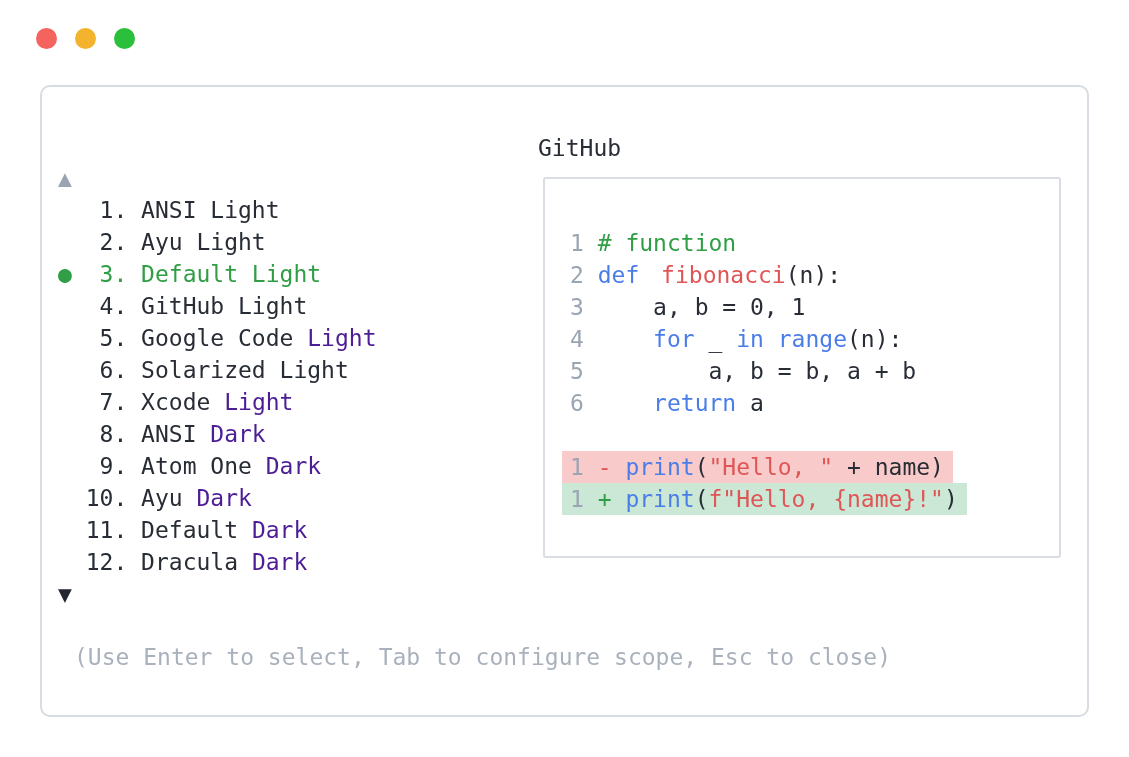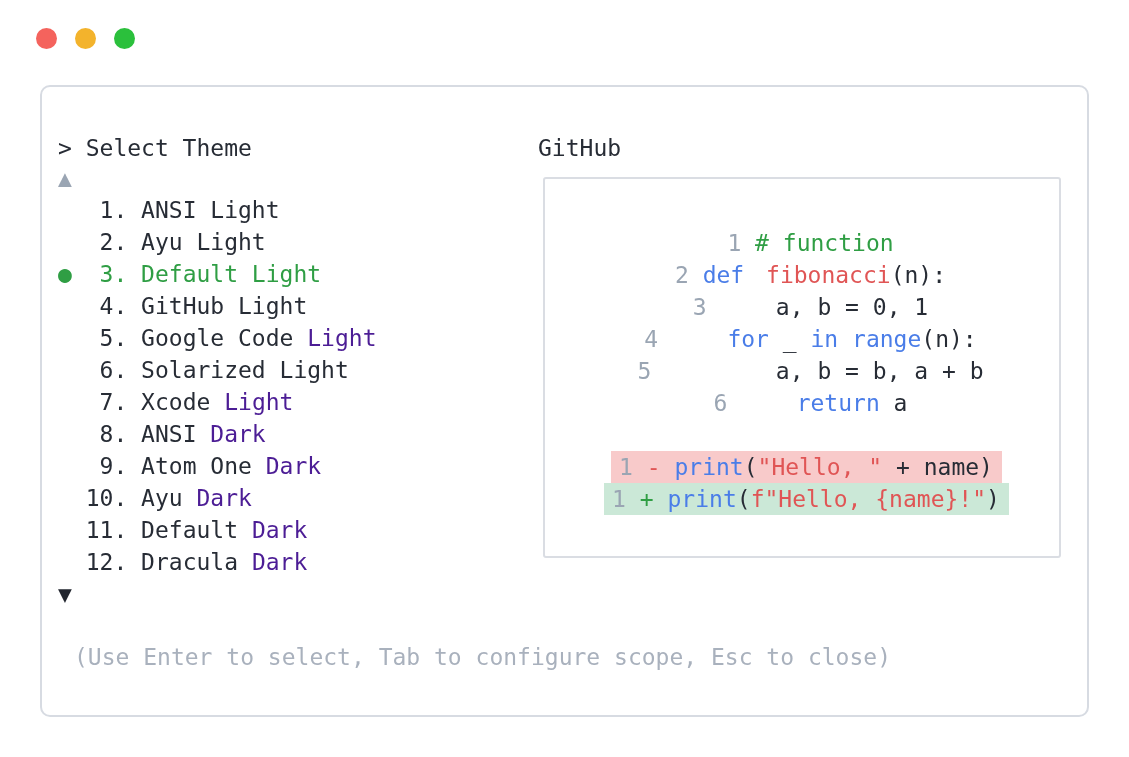--- a/index.html
+++ b/index.html
@@ -19,21 +19,21 @@
   .mono{font-size:23px;line-height:32px;white-space:pre;color:#272c35;}
   .prompt{position:absolute;left:16px;top:45px;}
   .list{position:absolute;left:16px;top:75px;}
   .help{position:absolute;left:32px;top:554px;color:#a9b1bd;}
   .preview-label{position:absolute;left:496px;top:45px;}
   .preview-box{
     position:absolute;left:501px;top:90px;width:518px;height:381px;
     border:2px solid #dadde3;border-radius:3px;background:#ffffff;box-sizing:border-box;
     padding-top:48px;overflow:hidden;
   }
-  .cl{padding-left:17px;text-align:center;}
+  .cl{padding-left:25px;}
   .linebg{display:inline-block;margin-left:-8px;padding:0 9px 0 8px;}
   
   .c-plain{color:#272c35;}
   .c-dim{color:#4c1d95;}
   .c-green{color:#2f9e44;}
   .c-keyword{color:#4a7de8;}
   .c-function{color:#e05555;margin-left:8px;}
   .c-string{color:#e05555;}
   .c-comment{color:#2f9e44;}
   .c-lineno{color:#9aa5b3;}
@@ -48,21 +48,20 @@
 <body>
 
 <div class="traffic">
   <div class="dot" style="background: rgb(244, 99, 93);"></div>
   <div class="dot" style="background: rgb(243, 179, 44);"></div>
   <div class="dot" style="background: rgb(43, 192, 60);"></div>
 </div>
 
 <div class="panel">
 
-  <div class="mono prompt">&gt; Select Theme</div>
 
   <div class="mono list" id="theme-list"><div><span class="arrow-up">▲</span></div><div><span class="c-plain">   1. </span><span class="c-plain">ANSI Light</span></div><div><span class="c-plain">   2. </span><span class="c-plain">Ayu Light</span></div><div><span class="c-green">●  3. </span><span class="c-green">Default Light</span></div><div><span class="c-plain">   4. </span><span class="c-plain">GitHub Light</span></div><div><span class="c-plain">   5. </span><span class="c-plain">Google Code</span><span class="c-dim"> Light</span></div><div><span class="c-plain">   6. </span><span class="c-plain">Solarized Light</span></div><div><span class="c-plain">   7. </span><span class="c-plain">Xcode</span><span class="c-dim"> Light</span></div><div><span class="c-plain">   8. </span><span class="c-plain">ANSI</span><span class="c-dim"> Dark</span></div><div><span class="c-plain">   9. </span><span class="c-plain">Atom One</span><span class="c-dim"> Dark</span></div><div><span class="c-plain">  10. </span><span class="c-plain">Ayu</span><span class="c-dim"> Dark</span></div><div><span class="c-plain">  11. </span><span class="c-plain">Default</span><span class="c-dim"> Dark</span></div><div><span class="c-plain">  12. </span><span class="c-plain">Dracula</span><span class="c-dim"> Dark</span></div><div><span class="arrow-down">▼</span></div></div>
 
   <div class="mono help">(Use Enter to select, Tab to configure scope, Esc to close)</div>
 
   <div class="mono preview-label">GitHub</div>
 
   <div class="preview-box">
     <div class="mono" id="code-block"><div class="cl"><span class="c-lineno">1 </span><span class="c-comment"># function</span></div><div class="cl"><span class="c-lineno">2 </span><span class="c-keyword">def </span><span class="c-function">fibonacci</span><span class="c-plain">(n):</span></div><div class="cl"><span class="c-lineno">3 </span><span class="c-plain">    a, b = 0, 1</span></div><div class="cl"><span class="c-lineno">4 </span><span class="c-plain">    </span><span class="c-keyword">for</span><span class="c-plain"> _ </span><span class="c-keyword">in</span><span class="c-plain"> </span><span class="c-keyword">range</span><span class="c-plain">(n):</span></div><div class="cl"><span class="c-lineno">5 </span><span class="c-plain">        a, b = b, a + b</span></div><div class="cl"><span class="c-lineno">6 </span><span class="c-plain">    </span><span class="c-keyword">return</span><span class="c-plain"> a</span></div><div class="cl">&nbsp;</div><div class="cl"><span class="linebg bg-removed"><span class="c-lineno">1 </span><span class="c-minus">- </span><span class="c-keyword">print</span><span class="c-plain">(</span><span class="c-string">"Hello, "</span><span class="c-plain"> + name)</span></span></div><div class="cl"><span class="linebg bg-added"><span class="c-lineno">1 </span><span class="c-plus">+ </span><span class="c-keyword">print</span><span class="c-plain">(</span><span class="c-string">f"Hello, {name}!"</span><span class="c-plain">)</span></span></div></div>
   </div>

